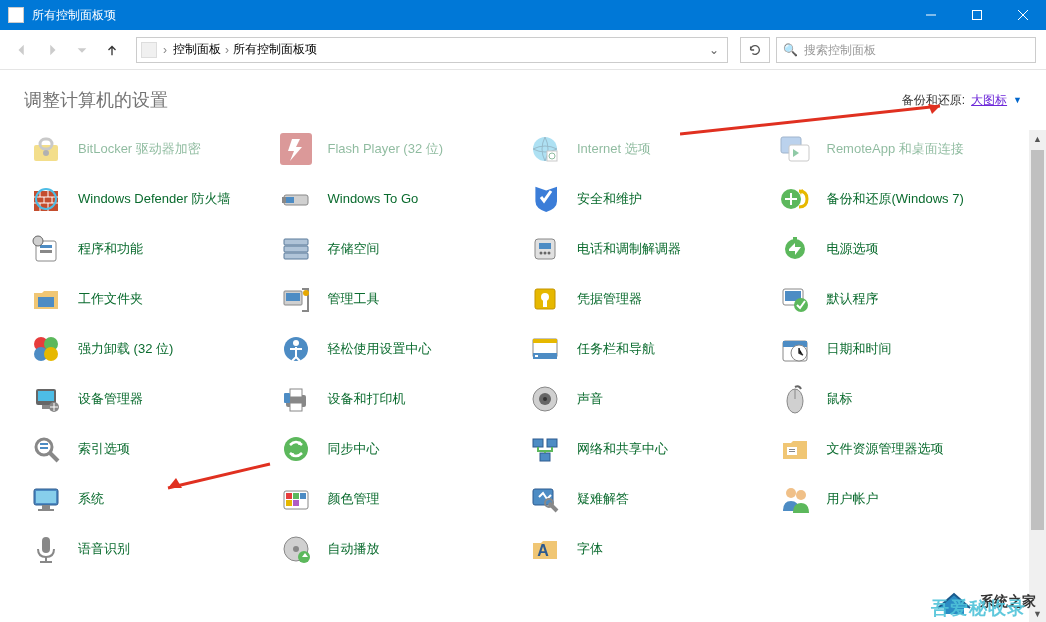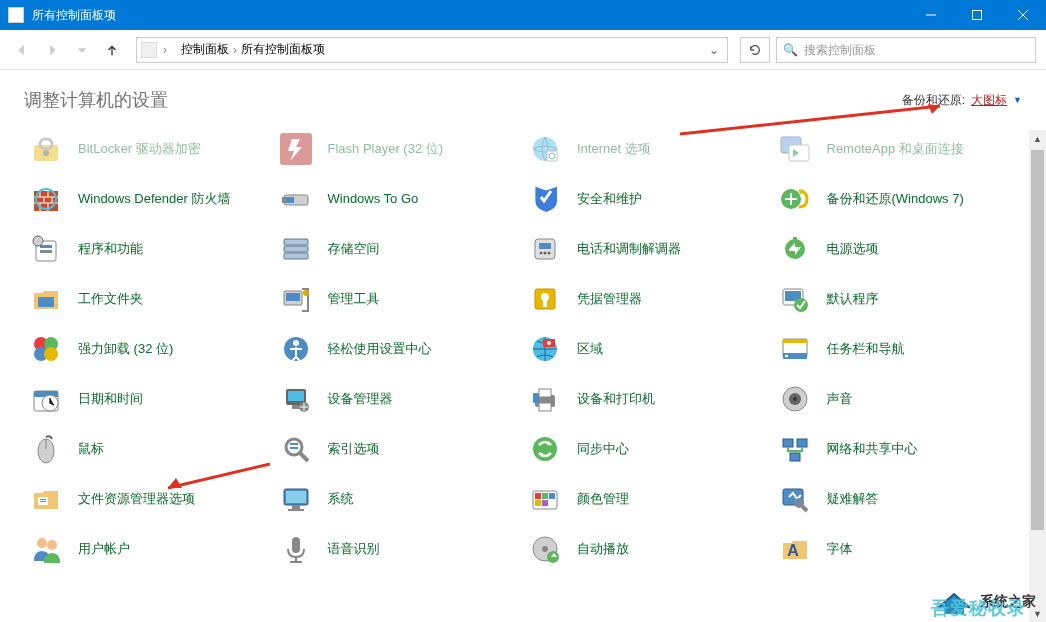--- a/index.html
+++ b/index.html
@@ -12,36 +12,36 @@
 .titlebar-buttons { display: flex; }
 .tb-btn { width: 46px; height: 30px; display: flex; align-items: center; justify-content: center; cursor: pointer; }
 .tb-btn svg { width: 10px; height: 10px; stroke: #fff; stroke-width: 1; fill: none; }
 
 .toolbar { height: 40px; border-bottom: 1px solid #e5e5e5; display: flex; align-items: center; padding: 0 10px; gap: 6px; }
 .nav-btn { width: 24px; height: 24px; display: flex; align-items: center; justify-content: center; cursor: pointer; border-radius: 2px; color: #666; }
 .nav-btn.disabled { color: #ccc; cursor: default; }
 .nav-btn svg { width: 14px; height: 14px; fill: currentColor; }
 .address-bar { flex: 1; height: 26px; border: 1px solid #ccc; display: flex; align-items: center; padding: 0 4px; gap: 6px; margin: 0 6px; }
 .addr-icon { width: 16px; height: 16px; background: #f0f0f0; border: 1px solid #ddd; }
-.breadcrumb { display: flex; align-items: center; gap: 4px; font-size: 12px; color: #000; margin-left: 8px; }
+.breadcrumb { display: flex; align-items: center; gap: 4px; font-size: 12px; color: #000; }
 .crumb { cursor: pointer; }
 .crumb-sep { color: #888; }
 .addr-drop { margin-left: auto; color: #666; padding: 0 4px; cursor: pointer; }
 .refresh-btn { width: 30px; height: 26px; border: 1px solid #ccc; display: flex; align-items: center; justify-content: center; cursor: pointer; }
 .refresh-btn svg { width: 14px; height: 14px; fill: #555; }
 .search-box { width: 260px; height: 26px; border: 1px solid #ccc; display: flex; align-items: center; padding: 0 6px; gap: 6px; }
 .search-box input { border: none; outline: none; flex: 1; font-size: 12px; color: #333; }
 .search-box input::placeholder { color: #999; }
 .search-icon { color: #999; }
 
 .subheader { display: flex; justify-content: space-between; align-items: center; padding: 18px 24px 12px 24px; }
 .subheader-title { color: #737373; font-size: 18px; }
 .viewmode { display: flex; align-items: center; gap: 6px; font-size: 12px; }
 .viewmode-label { color: #333; }
-.viewmode-value { color: #b91c1c; cursor: pointer; text-decoration: underline; }
+.viewmode-value { color: #6d28d9; cursor: pointer; text-decoration: underline; }
 .viewmode-drop { color: #0066cc; font-size: 9px; cursor: pointer; }
 
 .content { height: calc(622px - 30px - 40px - 48px); overflow: hidden; padding: 0 24px; position: relative; }
 .grid { display: grid; grid-template-columns: repeat(4, 1fr); gap: 0; }
 .item { display: flex; align-items: center; gap: 16px; height: 50px; cursor: pointer; padding: 4px 6px; }
 .item.cut { opacity: 0.45; }
 .icon-box { width: 32px; height: 32px; flex-shrink: 0; display: flex; align-items: center; justify-content: center; position: relative; }
 .icon-box svg { width: 32px; height: 32px; }
 .item-label { color: #0a6b2e; font-size: 13px; line-height: 1.3; max-width: 170px; }
 
@@ -489,28 +489,20 @@
         <span class="icon-box">
           <svg>
             <use href="#i-ease"></use>
           </svg>
         </span>
         <span class="item-label">轻松使用设置中心</span>
       </div>
       <div class="item">
         <span class="icon-box">
           <svg>
-            <use href="#i-region"></use>
-          </svg>
-        </span>
-        <span class="item-label">区域</span>
-      </div>
-      <div class="item">
-        <span class="icon-box">
-          <svg>
             <use href="#i-taskbar"></use>
           </svg>
         </span>
         <span class="item-label">任务栏和导航</span>
       </div>
       <div class="item">
         <span class="icon-box">
           <svg>
             <use href="#i-datetime"></use>
           </svg>

